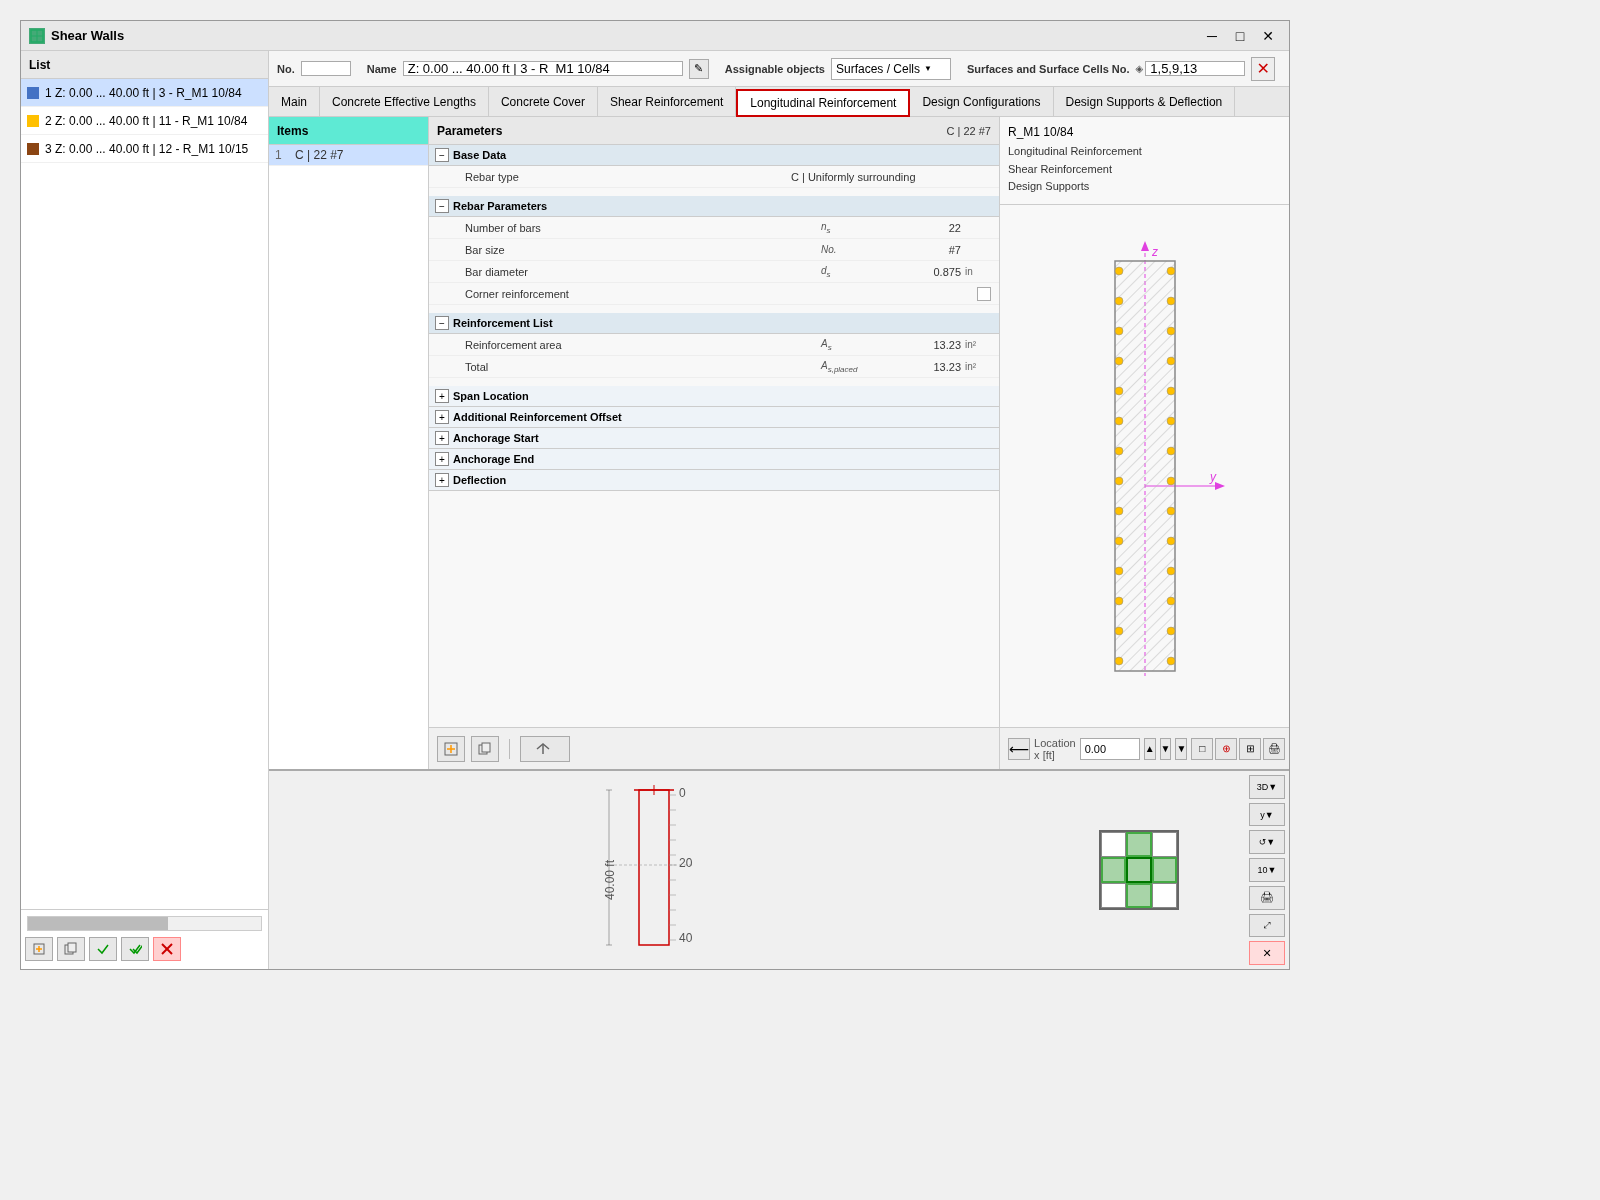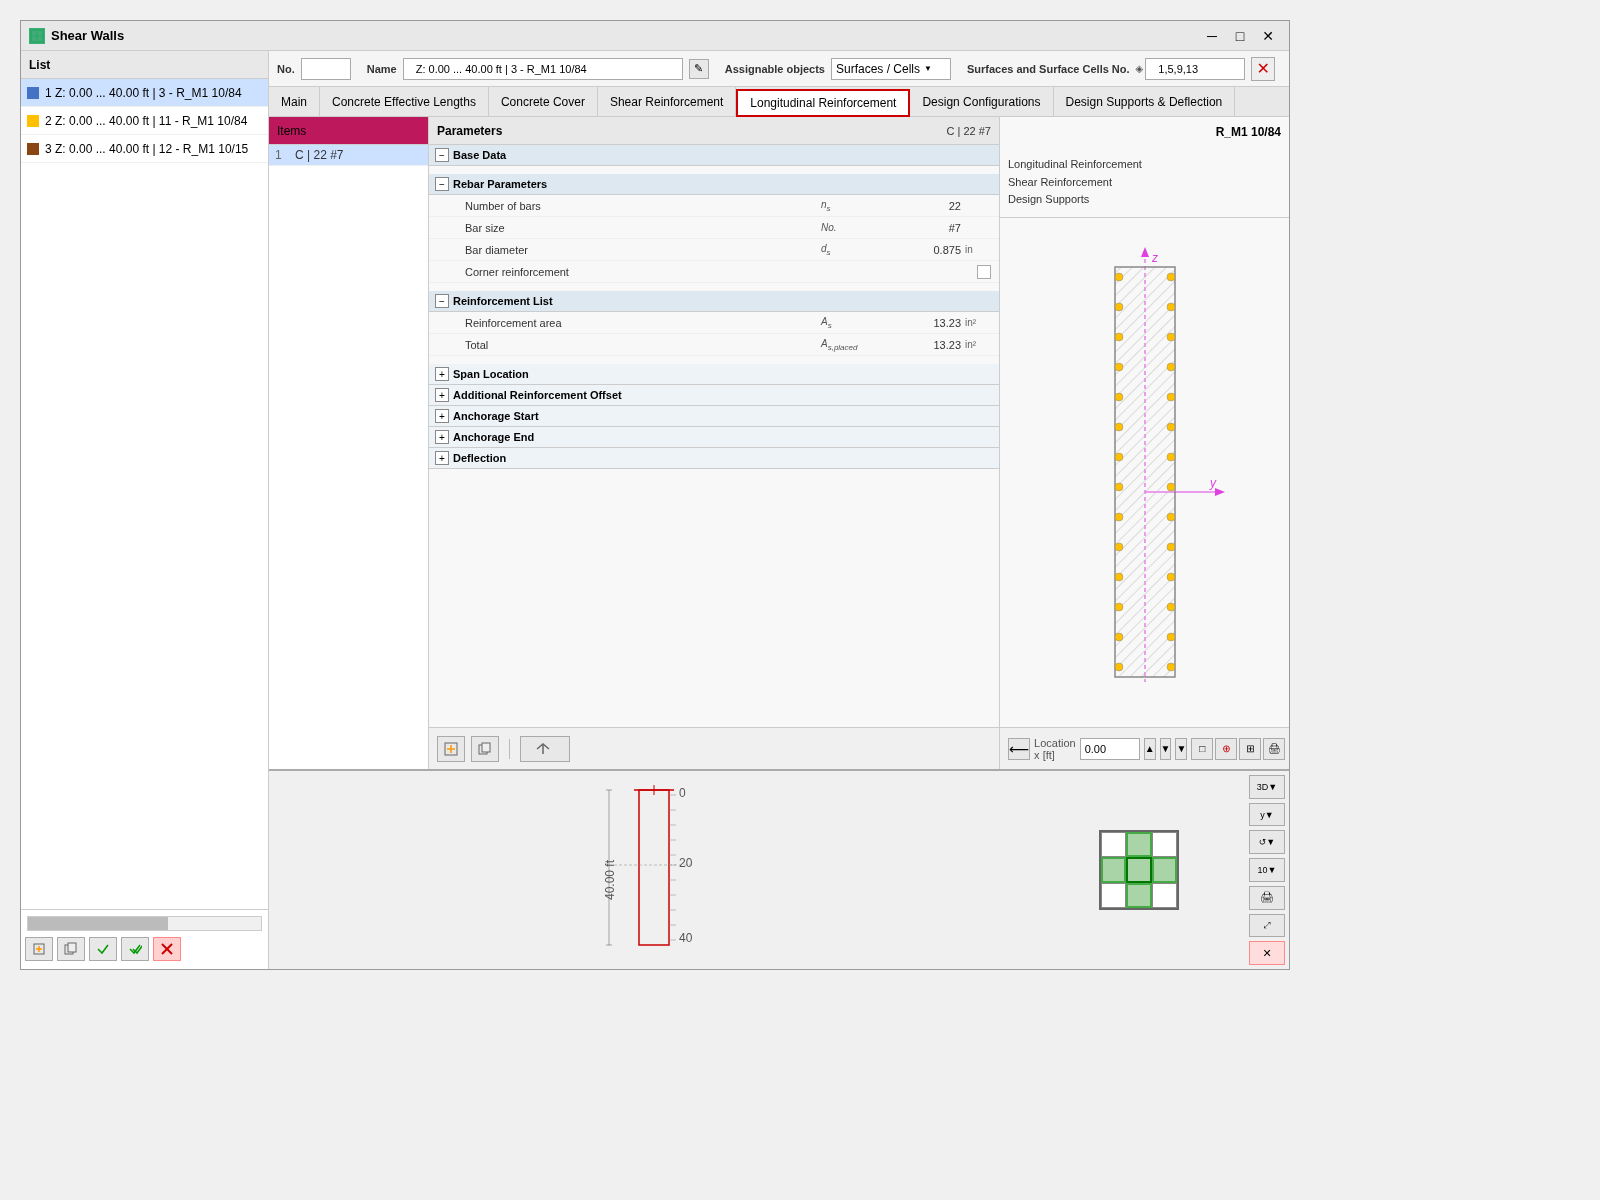--- a/index.html
+++ b/index.html
@@ -31,37 +31,37 @@
     .sidebar-actions { display: flex; gap: 4px; padding: 4px 0; }
     .sidebar-action-btn { width: 28px; height: 24px; background: #e8e8e8; border: 1px solid #aaa; cursor: pointer; display: flex; align-items: center; justify-content: center; font-size: 10px; }
     
     
     .right-panel { flex: 1; display: flex; flex-direction: column; }
     
     
     .top-bar { background: #f5f5f5; border-bottom: 1px solid #ccc; padding: 4px 8px; display: flex; align-items: center; gap: 16px; height: 36px; }
     .top-bar-group { display: flex; align-items: center; gap: 6px; }
     .top-bar-label { font-weight: 600; color: #333; font-size: 11px; }
-    .top-bar-input { border: 1px solid #aaa; background: white; padding: 2px 12px; height: 22px; font-size: 11px; }
+    .top-bar-input { border: 1px solid #aaa; background: white; padding: 2px 4px; height: 15px; font-size: 13px; }
     .top-bar-dropdown { border: 1px solid #aaa; background: white; padding: 2px 4px; height: 22px; font-size: 11px; display: flex; align-items: center; gap: 4px; cursor: pointer; min-width: 120px; }
     .top-bar-surfaces { min-width: 100px; }
     .edit-icon { width: 20px; height: 20px; background: #e8e8e8; border: 1px solid #aaa; display: flex; align-items: center; justify-content: center; cursor: pointer; font-size: 11px; }
     .close-x-btn { width: 22px; height: 22px; background: transparent; border: none; cursor: pointer; font-size: 14px; display: flex; align-items: center; justify-content: center; }
     
     
     .tabs { display: flex; background: #e8e8e8; border-bottom: 1px solid #ccc; height: 30px; }
     .tab { padding: 0 12px; height: 30px; display: flex; align-items: center; cursor: pointer; border-right: 1px solid #ccc; font-size: 11px; white-space: nowrap; }
     .tab.active-red { background: #fff; border: 2px solid #cc0000; }
     
     
     .middle-section { display: flex; flex: 1; overflow: hidden; }
     
     
     .items-panel { width: 160px; background: #fff; border-right: 1px solid #ccc; }
-    .items-header { background: #be185d; padding: 4px 8px; font-weight: 400; border-bottom: 1px solid #ccc; height: 28px; display: flex; align-items: center; }
+    .items-header { background: #5eead4; padding: 4px 8px; font-weight: 700; border-bottom: 1px solid #ccc; height: 28px; display: flex; align-items: center; }
     .items-list { }
     .items-row { display: flex; padding: 3px 6px; border-bottom: 1px solid #f0f0f0; }
     .items-num { width: 20px; color: #666; }
     .items-val { color: #333; }
     
     
     .params-panel { flex: 1; background: #f8f8f8; display: flex; flex-direction: column; overflow: hidden; }
     .params-header { background: #e8e8e8; padding: 4px 8px; display: flex; justify-content: space-between; align-items: center; height: 28px; border-bottom: 1px solid #ccc; }
     .params-title { font-weight: 600; }
     .params-ref { font-size: 11px; color: #333; }
@@ -79,21 +79,21 @@
     .param-unit { width: 30px; font-size: 10px; color: #666; padding-left: 4px; }
     
     .collapsed-section { background: #eef3f8; padding: 3px 6px; display: flex; align-items: center; gap: 4px; border-bottom: 1px solid #ccc; cursor: pointer; }
     
     .params-footer { height: 42px; border-top: 1px solid #ccc; display: flex; align-items: center; padding: 4px 8px; gap: 6px; background: #f0f0f0; }
     .footer-btn { width: 28px; height: 26px; background: #e8e8e8; border: 1px solid #aaa; cursor: pointer; display: flex; align-items: center; justify-content: center; font-size: 11px; }
     
     
     .preview-panel { width: 290px; background: #f8f8f8; border-left: 1px solid #ccc; display: flex; flex-direction: column; }
     .preview-info { padding: 8px; border-bottom: 1px solid #ccc; }
-    .preview-info-title { font-weight: 700; font-size: 12px; margin-bottom: 17px; text-align: right; }
+    .preview-info-title { font-weight: 400; font-size: 12px; margin-bottom: 4px; }
     .preview-info-line { font-size: 11px; color: #333; line-height: 1.6; }
     .preview-canvas { flex: 1; display: flex; align-items: center; justify-content: center; position: relative; overflow: hidden; }
     .preview-footer { height: 42px; border-top: 1px solid #ccc; display: flex; align-items: center; padding: 4px 8px; gap: 4px; background: #f0f0f0; }
     .preview-footer-label { font-size: 11px; color: #555; }
     .preview-footer-input { width: 60px; border: 1px solid #aaa; padding: 2px 4px; height: 22px; font-size: 11px; }
     .preview-footer-btn { width: 24px; height: 22px; background: #e8e8e8; border: 1px solid #aaa; cursor: pointer; display: flex; align-items: center; justify-content: center; font-size: 10px; }
     
     
     .bottom-panel { height: 200px; border-top: 2px solid #aaa; background: #f0f0f0; display: flex; position: relative; }
     .bottom-left { flex: 1; display: flex; align-items: center; justify-content: center; overflow: hidden; }
@@ -263,20 +263,25 @@
             <span class="params-title">Parameters</span>
             <span class="params-ref">C | 22 #7</span>
           </div>
           <div class="params-content">
 
             <div class="section-header">
               <div class="section-toggle">−</div>
               <span class="section-title">Base Data</span>
             </div>
 
+            <div class="param-row param-indent">
+              <span class="param-name">Rebar type</span>
+              <span class="param-symbol"></span>
+              <span class="param-value" style="width:200px; text-align:left;">C | Uniformly surrounding</span>
+            </div>
 
 
 
             <div class="section-header" style="margin-top:8px;">
               <div class="section-toggle">−</div>
               <span class="section-title">Rebar Parameters</span>
             </div>
 
             <div class="param-row param-indent">
               <span class="param-name">Number of bars</span>

